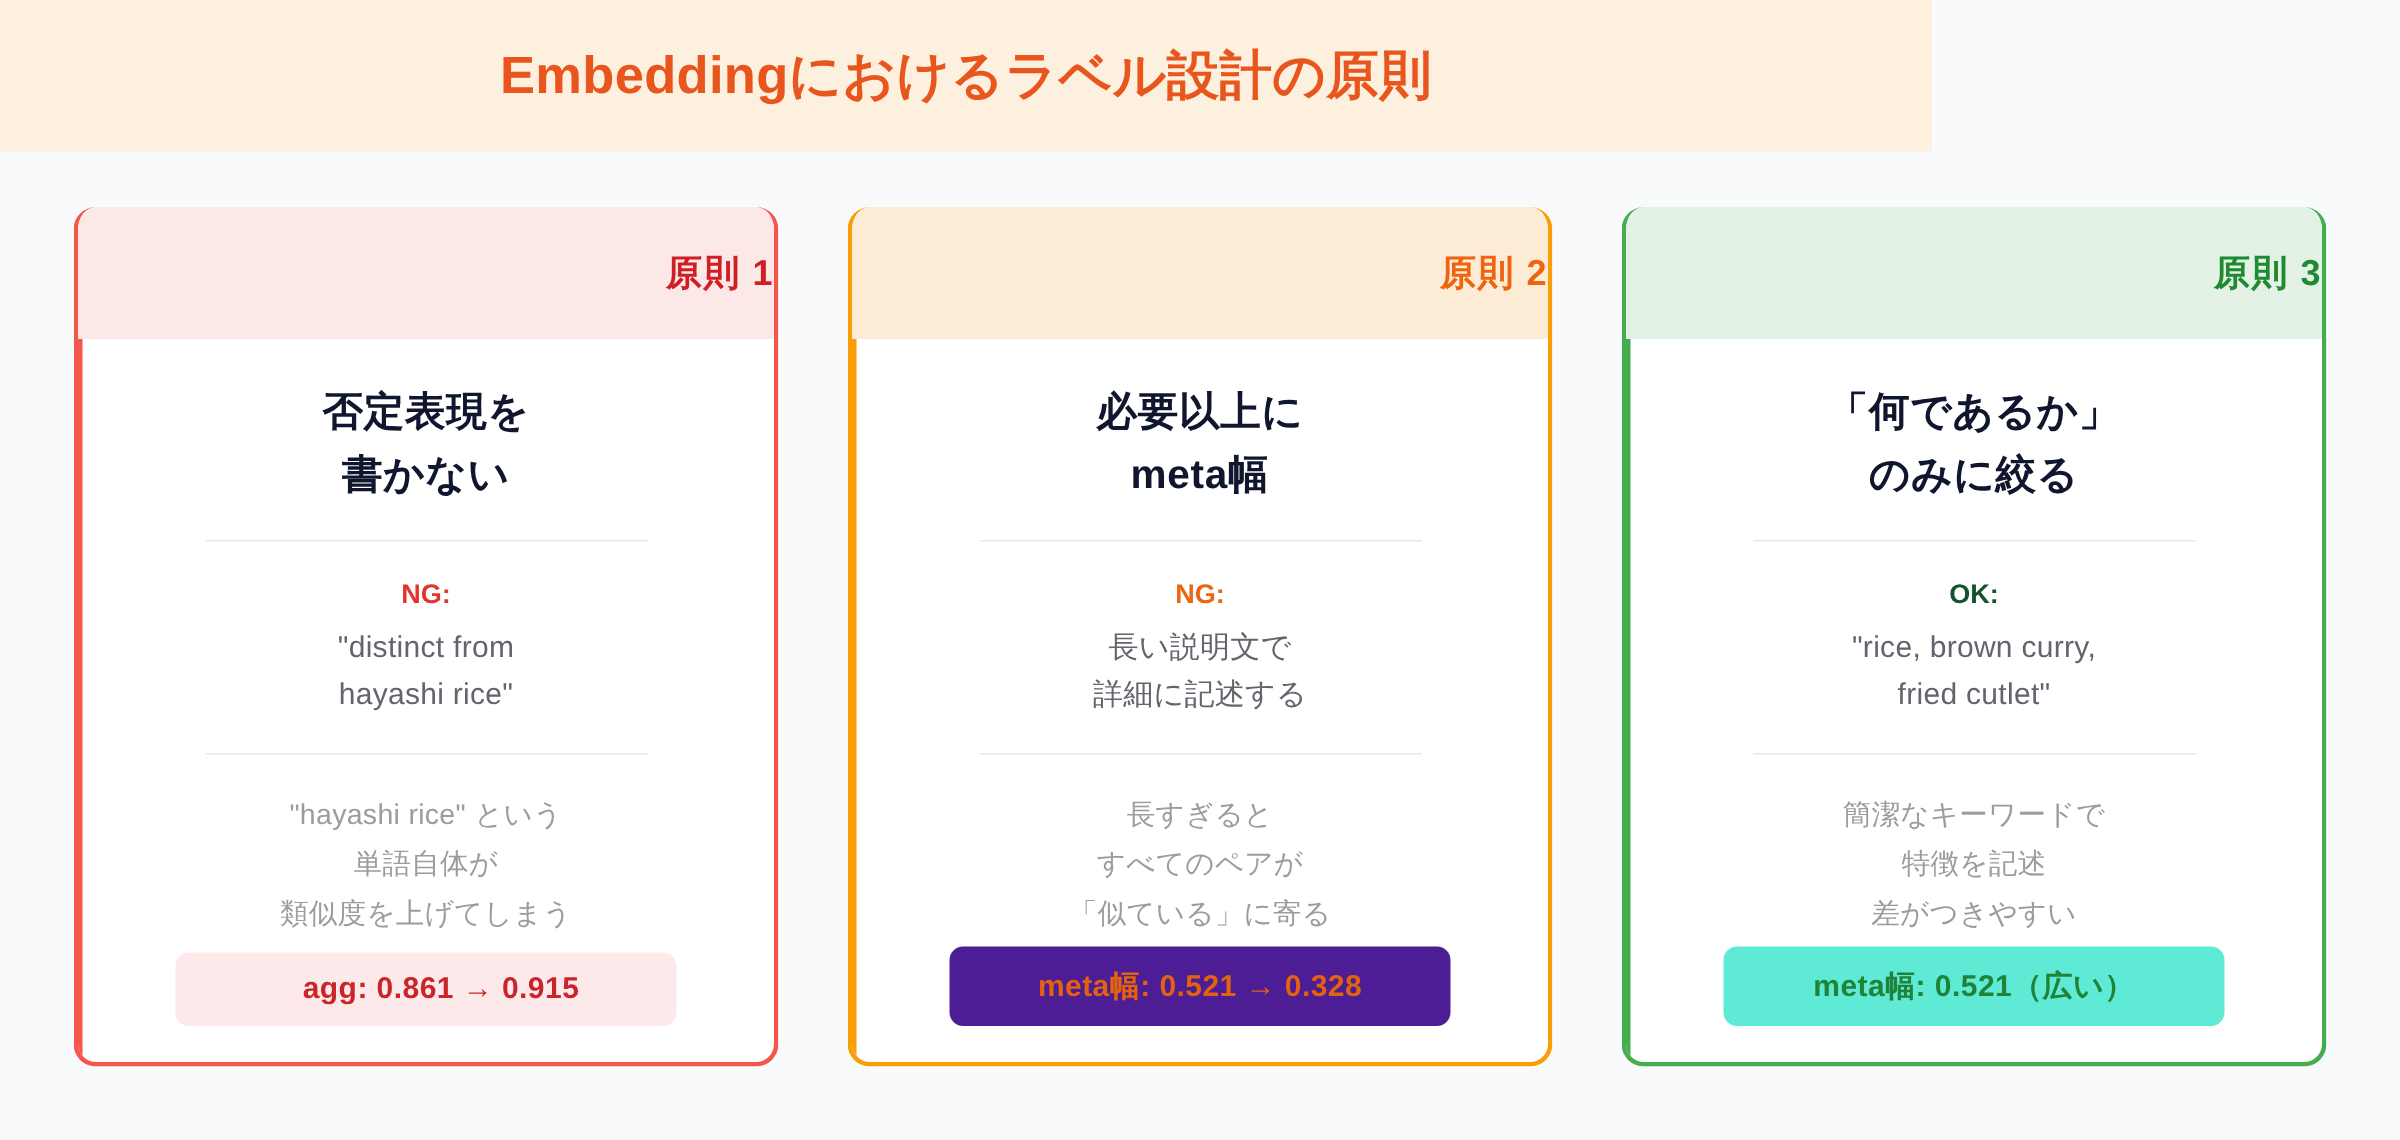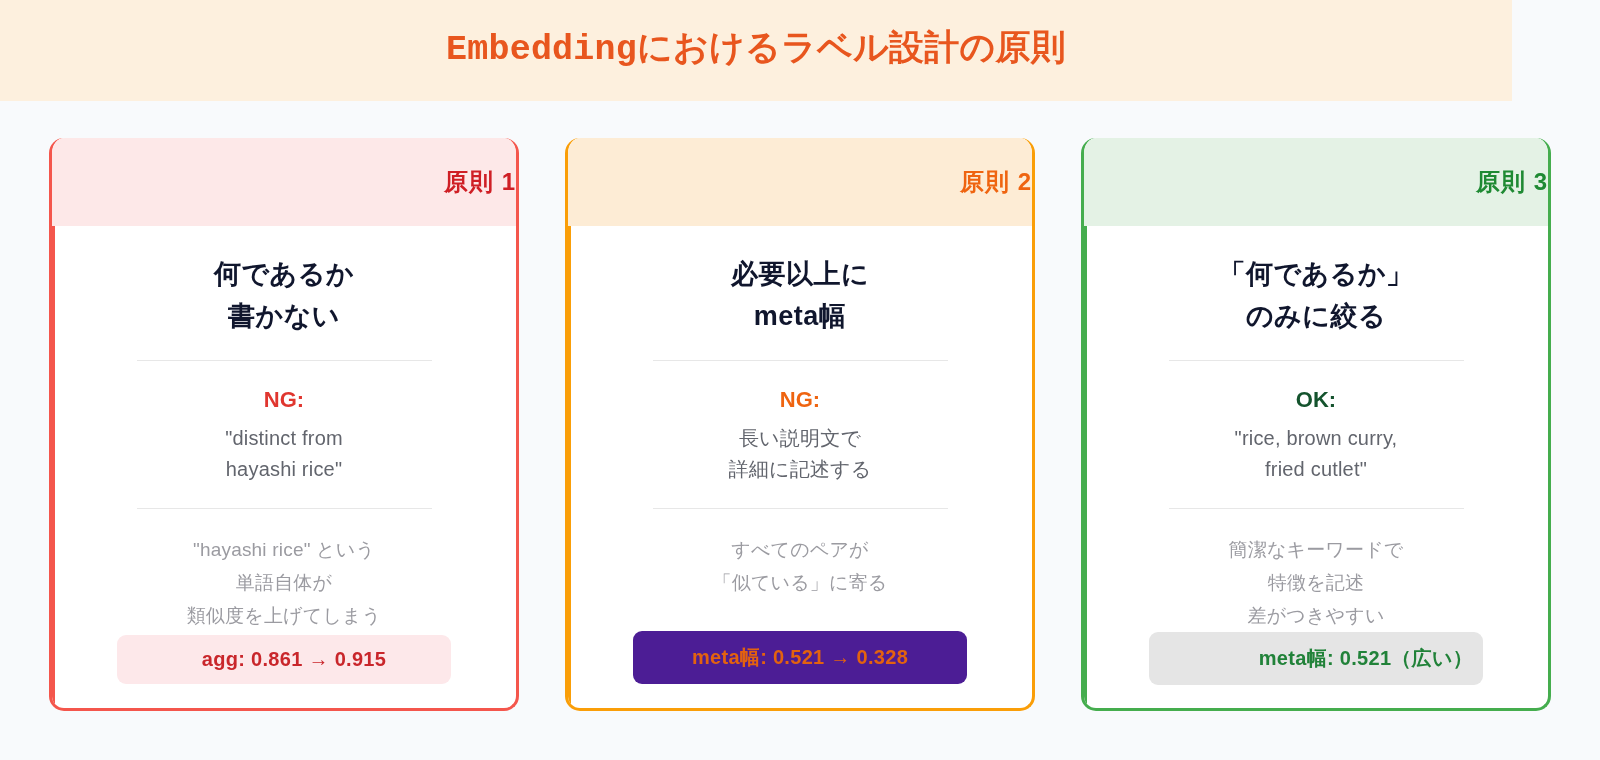--- a/index.html
+++ b/index.html
@@ -12,27 +12,26 @@
   }
 
   body {
     background: #f8fafc;
     font-family: "Liberation Sans", "DejaVu Sans", sans-serif;
     -webkit-font-smoothing: antialiased;
   }
 
   
   .title-band {
-    width: 1512px;
+    width: 1288px;
     height: 101px;
     background: #fdf0de;
     display: flex;
     align-items: center;
     justify-content: center;
-    font-family: Liberation Mono, monospace;
   }
 
   .title-band h1 {
     font-size: 35px;
     font-weight: 700;
     color: #e8561e;
     letter-spacing: 0.2px;
     line-height: 1;
   }
 
@@ -131,21 +130,21 @@
     flex: 0 0 auto;
   }
 
   .example-block {
     margin-top: 22px;
     text-align: center;
     width: 100%;
   }
 
   .example-tag {
-    font-size: 22px;
+    font-size: 18px;
     font-weight: 700;
     line-height: 1.5;
   }
 
   .card-1 .example-tag { color: #e0362f; }
   .card-2 .example-tag { color: #ef6410; }
   .card-3 .example-tag { color: #14532d; }
 
   .example-text {
     font-size: 20px;
@@ -173,38 +172,38 @@
     border-radius: 9px;
     text-align: center;
     font-size: 20px;
     font-weight: 700;
     letter-spacing: 0.3px;
     margin-bottom: 2px;
   }
 
   .card-1 .badge { background: #fde8ea; color: #c9262b; padding-left: 30px; }
   .card-2 .badge { background: #4c1d95; color: #e3620f; }
-  .card-3 .badge { background: #e5e5e5; color: #218239; text-align: right; }
+  .card-3 .badge { background: #5eead4; color: #218239; }
 </style>
 </head>
 <body>
 
 <div class="title-band">
   <h1>Embeddingにおけるラベル設計の原則</h1>
 </div>
 
 <div class="cards-area">
 
   <div class="card card-1">
     <div class="card-header">
       <span class="card-header-label">原則 1</span>
     </div>
     <div class="card-body">
       <div class="card-title">
-        <div>何であるか</div>
+        <div>否定表現を</div>
         <div>書かない</div>
       </div>
       <div class="divider"></div>
       <div class="example-block">
         <div class="example-tag">NG:</div>
         <div class="example-text">
           <div>"distinct from</div>
           <div>hayashi rice"</div>
         </div>
       </div>
@@ -231,20 +230,21 @@
       <div class="divider"></div>
       <div class="example-block">
         <div class="example-tag">NG:</div>
         <div class="example-text">
           <div>長い説明文で</div>
           <div>詳細に記述する</div>
         </div>
       </div>
       <div class="divider"></div>
       <div class="note-block">
+        <div>長すぎると</div>
         <div>すべてのペアが</div>
         <div>「似ている」に寄る</div>
       </div>
       <div class="spacer"></div>
       <div class="badge">meta幅: 0.521 → 0.328</div>
     </div>
   </div>
 
   <div class="card card-3">
     <div class="card-header">

